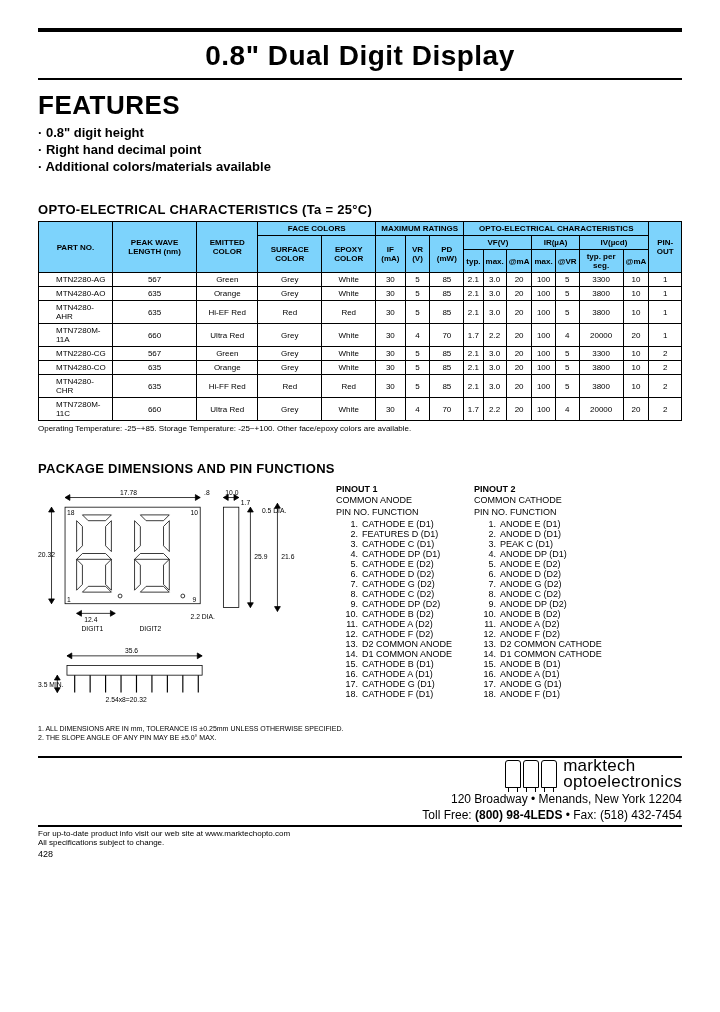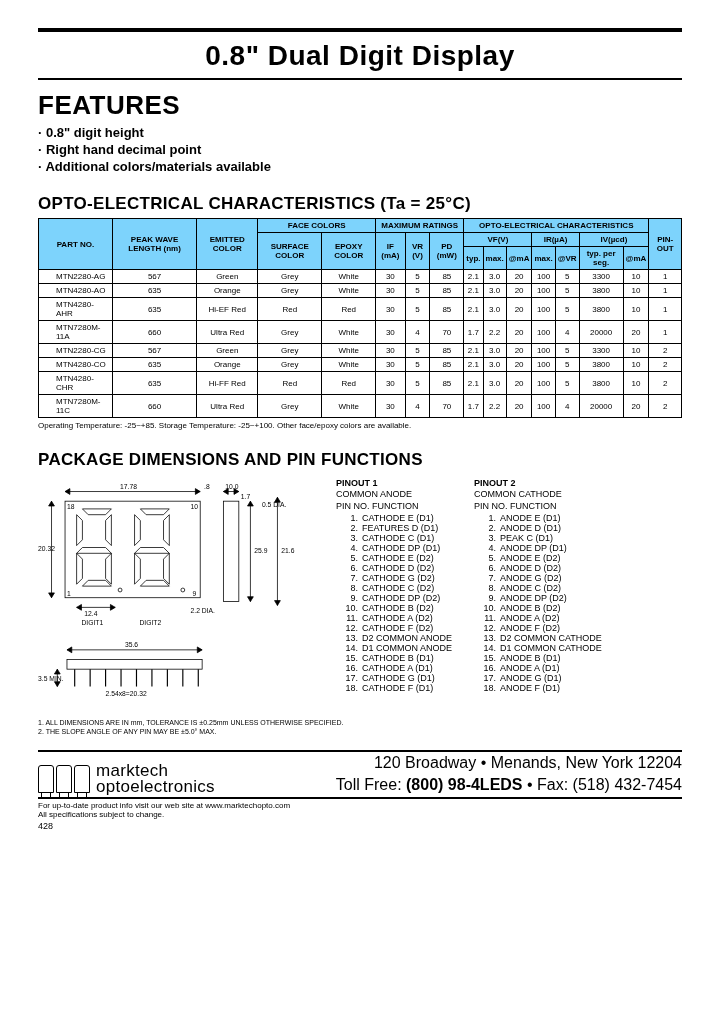--- a/index.html
+++ b/index.html
@@ -1,21 +1,21 @@
 <!DOCTYPE html>
 <html><head>
 <meta charset="utf-8">
 <style>
 body { font-family: Arial, Helvetica, sans-serif; margin: 0; padding: 0; background: #fff; width: 720px; }
 .page { padding: 28px 38px 12px 38px; }
 .rule-thick { border-top: 4px solid #000; margin: 0; }
 .rule-thin { border-top: 2px solid #000; margin: 0; }
 .title { font-size: 28px; font-weight: 900; text-align: center; letter-spacing: 0.5px; margin: 8px 0 6px; font-stretch: condensed; }
 .h1 { font-size: 26px; font-weight: 900; margin: 10px 0 4px; letter-spacing: 0.5px; font-stretch: condensed; }
-.h2 { font-size: 17px; font-weight: 900; margin: 20px 0 4px; letter-spacing: 0.3px; font-stretch: condensed; }
+.h2 { font-size: 13px; font-weight: 900; margin: 28px 0 4px; letter-spacing: 0.3px; font-stretch: condensed; }
 .features { margin: 2px 0 8px; }
 .feature-item { font-size: 13px; font-weight: 700; margin: 2px 0; }
 .feature-item::before { content: "· "; }
 
 table.opto { border-collapse: collapse; width: 100%; font-size: 8px; }
 table.opto th, table.opto td { border: 1px solid #000; padding: 2px 2px; text-align: center; vertical-align: middle; }
 table.opto th { background: #7dd3fc; font-weight: 700; }
 table.opto td.part { text-align: left; padding-left: 17px; }
 .table-note { font-size: 8px; margin: 3px 0 0; }
 
@@ -24,27 +24,27 @@
 .pinout-col { flex: 1; font-size: 9px; }
 .pinout-cols { display: flex; gap: 22px; }
 .pinout-block .ptitle { font-weight: 700; margin-bottom: 1px; }
 .pinout-block .psub { margin-bottom: 2px; }
 .pinout-block .phdr { margin-bottom: 2px; }
 .pin-row { display: flex; }
 .pin-row .pn { width: 22px; text-align: right; padding-right: 4px; }
 .diagram-svg { width: 280px; }
 .notes { font-size: 7px; margin-top: 14px; line-height: 1.3; }
 .footer { margin-top: 14px; }
-.footer-top { display: flex; justify-content: space-between; align-items: flex-end; padding-bottom: 2px; }
+.footer-top { display: flex; justify-content: space-between; align-items: flex-end; padding-bottom: 2px; flex-direction: column; }
 .brand-wrap { display: flex; align-items: center; gap: 6px; }
 .brand-leds { display: flex; gap: 2px; }
 .brand-led { width: 14px; height: 26px; border: 1.5px solid #000; border-radius: 3px 3px 0 0; position: relative; }
 .brand-led::after { content:""; position:absolute; bottom:-5px; left:2px; right:2px; height:4px; border-left:1.5px solid #000; border-right:1.5px solid #000; }
 .brand-text { font-size: 17px; line-height: 0.95; letter-spacing: 0.3px; }
-.addr { text-align: right; font-size: 16px; line-height: 1.35; }
+.addr { text-align: right; font-size: 12px; line-height: 1.35; }
 .foot-bot { display: flex; justify-content: space-between; font-size: 8px; padding-top: 2px; flex-direction: column; }
 .pagenum { font-size: 9px; margin-top: 2px; }
 </style>
 </head>
 <body>
 
 <div class="page">
   <div class="rule-thick"></div>
   <div class="title">0.8" Dual Digit Display</div>
   <div class="rule-thin"></div>

